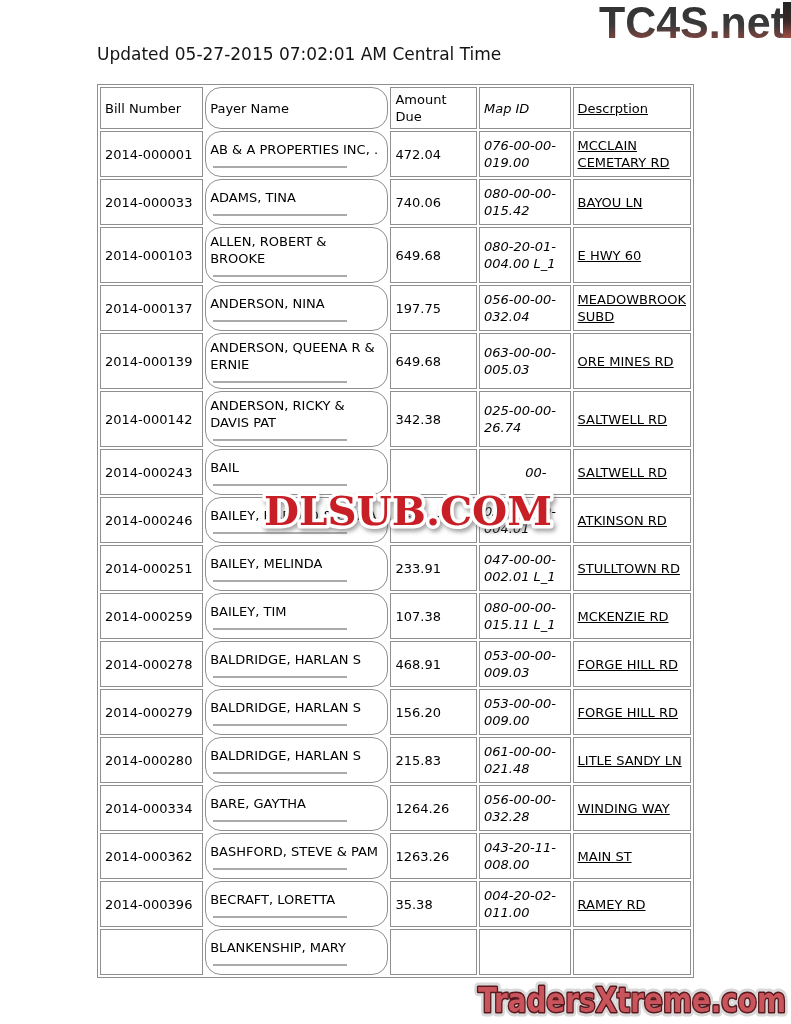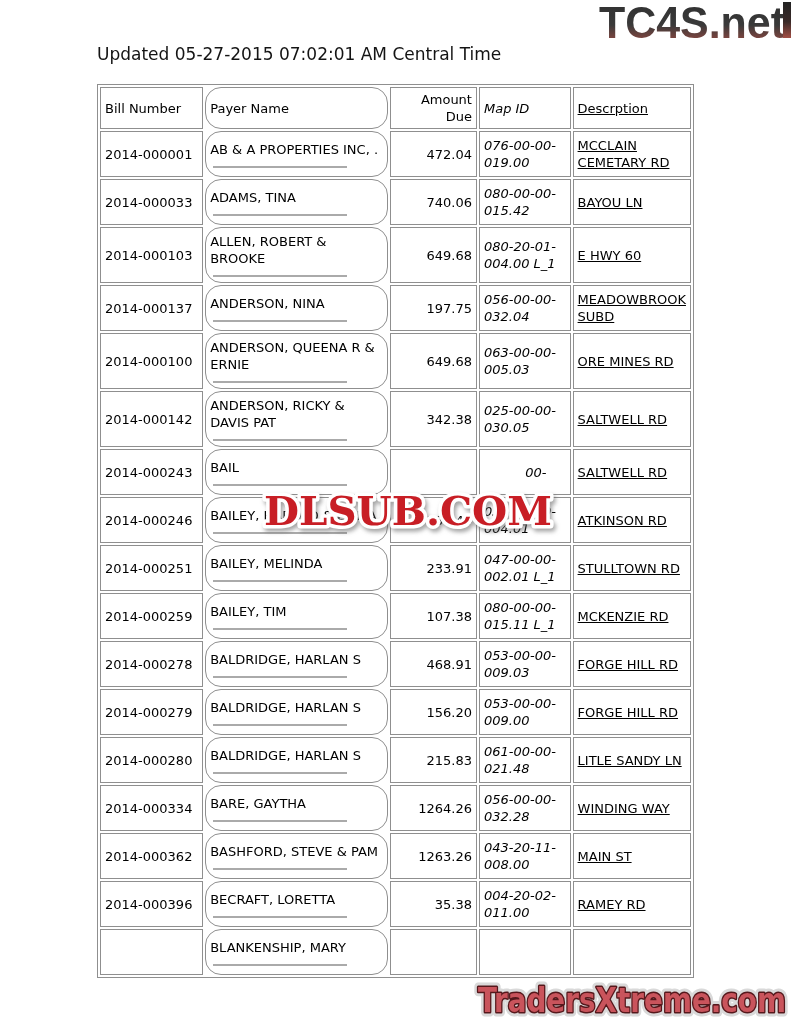--- a/index.html
+++ b/index.html
@@ -16,21 +16,21 @@
 
   
   table.bills{position:absolute;left:97px;top:84px;width:597px;
               border-collapse:separate;border-spacing:2px;
               border:1px solid #8f8f8f;background:#fff;}
   table.bills td{border:1px solid #8f8f8f;background:#fff;vertical-align:middle;
                  padding:5px 4px;font-size:13px;line-height:17px;box-sizing:border-box;}
   tr.hdr td{height:25px;padding:3px 4px;}
   td.c-bill{width:104px;}
   td.c-payer{width:184px;border-radius:16px;}
-  td.c-amt{width:87px;text-align:right;}
+  td.c-amt{width:87px;text-align:left;}
   td.c-map{width:92px;font-style:italic;}
   td.c-desc{width:117px;text-decoration:underline;}
   tbody td{height:46px;}
   .payer-underline{width:134px;border-bottom:2px solid #aaaaaa;margin:8px 0 0 3px;height:0;}
 
   
   .wm-center{position:absolute;left:258px;top:484px;z-index:5;
              filter:drop-shadow(2px 3px 2px rgba(90,90,90,0.55));}
   .wm-bottom{position:absolute;left:472px;top:979px;z-index:5;
              filter:drop-shadow(0 0 2px rgba(255,255,255,0.9));}
@@ -137,21 +137,21 @@
       <td class="c-map">
         <span>056-00-00-032.04</span>
       </td>
       <td class="c-desc">
         <span>MEADOWBROOK SUBD</span>
       </td>
     </tr>
 
     <tr>
       <td class="c-bill">
-        <span>2014-000100</span>
+        <span>2014-000139</span>
       </td>
       <td class="c-payer">
         <span>ANDERSON, QUEENA R &amp; ERNIE</span>
         <div class="payer-underline"></div>
       </td>
       <td class="c-amt">
         <span>649.68</span>
       </td>
       <td class="c-map">
         <span>063-00-00-005.03</span>
@@ -166,21 +166,21 @@
         <span>2014-000142</span>
       </td>
       <td class="c-payer">
         <span>ANDERSON, RICKY &amp; DAVIS PAT</span>
         <div class="payer-underline"></div>
       </td>
       <td class="c-amt">
         <span>342.38</span>
       </td>
       <td class="c-map">
-        <span>025-00-00-030.05</span>
+        <span>025-00-00-26.74</span>
       </td>
       <td class="c-desc">
         <span>SALTWELL RD</span>
       </td>
     </tr>
 
 
     <tr>
       <td class="c-bill">
         <span>2014-000243</span>

